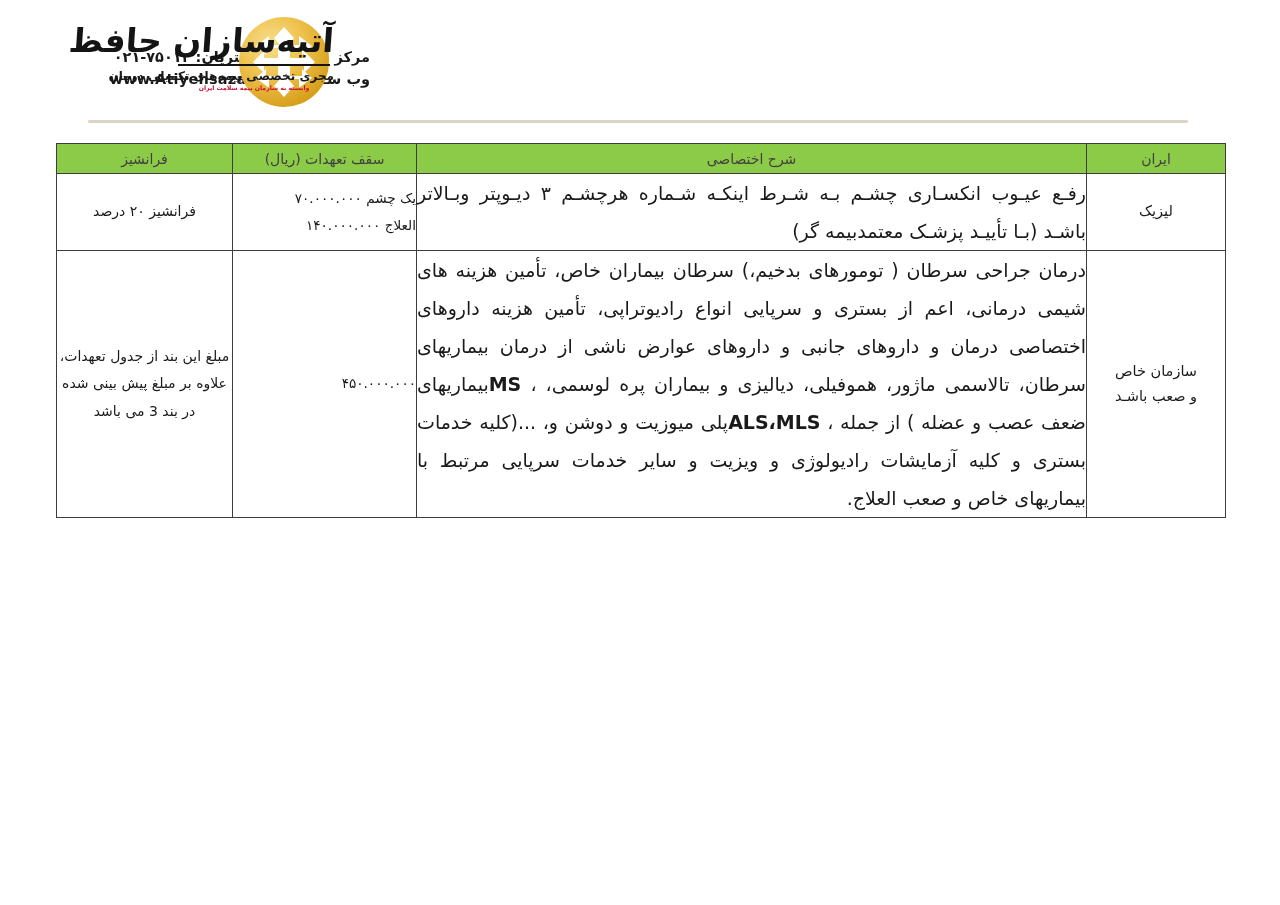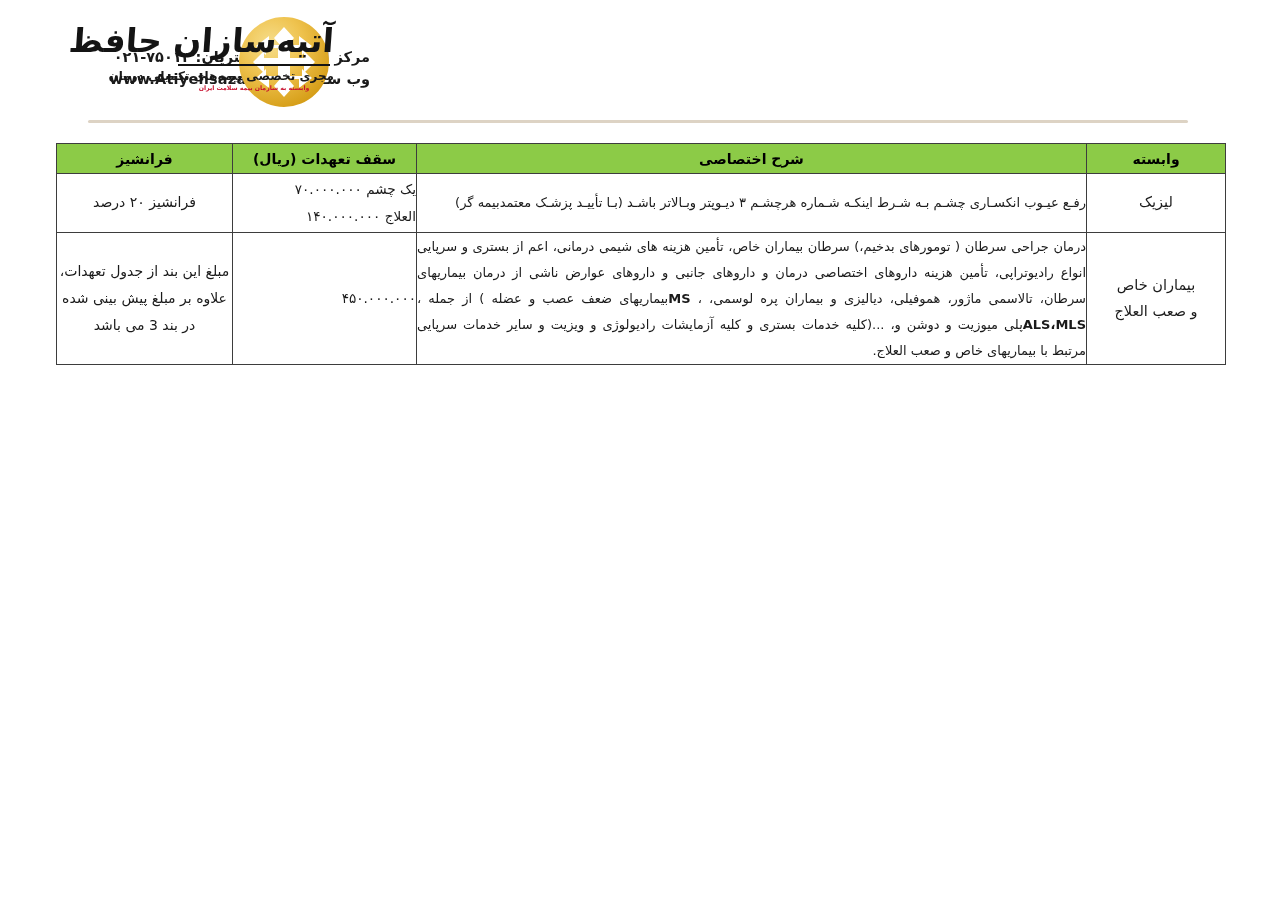--- a/index.html
+++ b/index.html
@@ -126,43 +126,43 @@
   .benefits-table th,
   .benefits-table td {
     border: 1px solid #3d3d3d;
     padding: 0;
     vertical-align: middle;
   }
   .benefits-table thead th {
     background: #8ccb47;
     height: 29px;
     font-size: 14px;
-    font-weight: 700;
-    color: #000000;
+    font-weight: 400;
+    color: #404040;
     text-align: center;
     letter-spacing: 0.2px;
   }
 
   
   .col-benefit  { width: 139px; }
   .col-desc     { width: 670px; }
   .col-ceiling  { width: 184px; }
   .col-franchise{ width: 176px; }
 
   .cell-benefit {
     text-align: center;
     font-size: 14.5px;
     line-height: 1.75;
     padding: 6px 6px;
     margin-left: 16px;
   }
   .cell-desc {
     text-align: justify;
     text-align-last: right;
-    font-size: 13px;
+    font-size: 19px;
     line-height: 2.0;
     padding: 7px 9px 8px 9px;
     direction: rtl;
   }
   .cell-desc .ltr-token {
     direction: ltr;
     unicode-bidi: embed;
     display: inline-block;
     font-weight: 700;
   }
@@ -228,39 +228,39 @@
 
 <table class="benefits-table">
   <colgroup>
     <col class="col-benefit">
     <col class="col-desc">
     <col class="col-ceiling">
     <col class="col-franchise">
   </colgroup>
   <thead>
     <tr>
-      <th>وابسته</th>
+      <th>ایران</th>
       <th>شرح اختصاصی</th>
       <th>سقف تعهدات (ریال)</th>
       <th>فرانشیز</th>
     </tr>
   </thead>
   <tbody>
     <tr class="row-1">
       <td class="cell-benefit">لیزیک</td>
       <td class="cell-desc">رفـع عیـوب انکسـاری چشـم بـه شـرط اینکـه شـماره هرچشـم ۳ دیـوپتر وبـالاتر باشـد (بـا تأییـد پزشـک معتمدبیمه گر)</td>
       <td class="cell-ceiling">
         <div class="amount-row">یک چشم ۷۰.۰۰۰.۰۰۰</div>
         <div class="amount-row">العلاج ۱۴۰.۰۰۰.۰۰۰</div>
       </td>
       <td class="cell-franchise">فرانشیز ۲۰ درصد</td>
     </tr>
     <tr class="row-2">
       <td class="cell-benefit">
-        <div>بیماران خاص</div>
-        <div>و صعب العلاج</div>
+        <div>سازمان خاص</div>
+        <div>و صعب باشـد</div>
       </td>
       <td class="cell-desc"><span>درمان جراحی سرطان ( تومورهای بدخیم،)  سرطان بیماران خاص، تأمین هزینه های شیمی درمانی، اعم از بستری و سرپایی  انواع رادیوتراپی، تأمین هزینه داروهای اختصاصی درمان و داروهای جانبی و داروهای عوارض ناشی از درمان بیماریهای سرطان، تالاسمی ماژور، هموفیلی، دیالیزی و بیماران پره لوسمی، ، </span><span class="ltr-token">MS</span><span>بیماریهای ضعف عصب و عضله ) از جمله  ، </span><span class="ltr-token">ALS،MLS</span><span>پلی میوزیت و دوشن و، ...(کلیه خدمات بستری و کلیه آزمایشات رادیولوژی و ویزیت و سایر خدمات سرپایی مرتبط با بیماریهای خاص و صعب العلاج.</span></td>
       <td class="cell-ceiling">۴۵۰.۰۰۰.۰۰۰</td>
       <td class="cell-franchise">مبلغ این بند از جدول تعهدات، علاوه بر مبلغ پیش بینی شده در بند 3 می باشد</td>
     </tr>
   </tbody>
 </table>
 
 </body></html>

